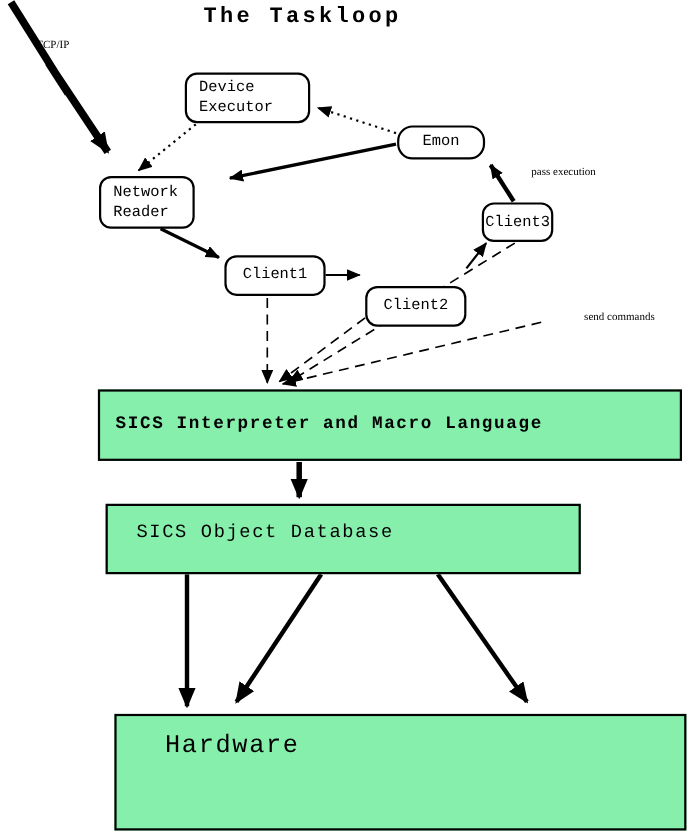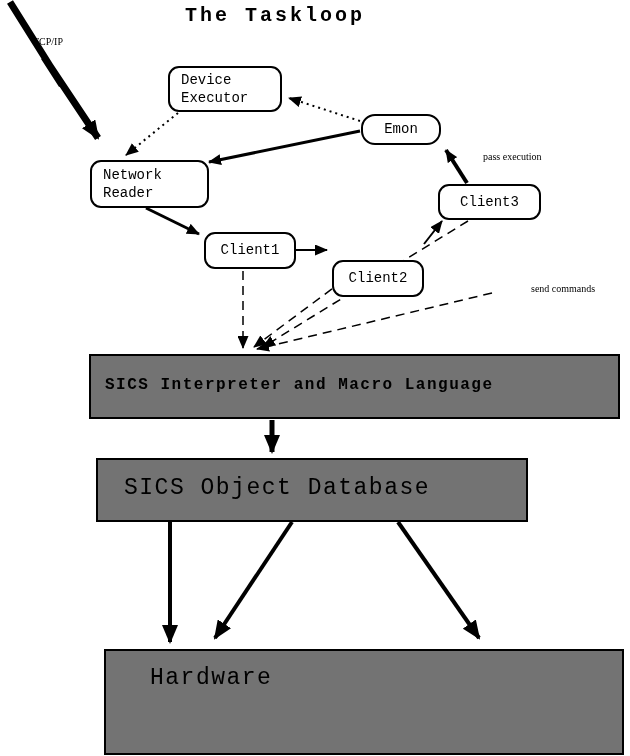--- a/index.html
+++ b/index.html
@@ -50,36 +50,36 @@
   .node.center {
     justify-content: center;
     text-align: center;
   }
   .node.leftpad {
     padding-left: 11px;
   }
   .bigbox {
     position: absolute;
     border: 2px solid #000000;
-    background: #737373;
+    background: #86efac;
     box-sizing: border-box;
     white-space: nowrap;
   }
   .bigbox .bigtext {
     display: block;
   }
   .interp-text {
     padding: 20px 0 0 14px;
     font-size: 16px;
     font-weight: bold;
     letter-spacing: 1.5px;
   }
   .objdb-text {
     padding: 15px 0 0 26px;
-    font-size: 23px;
+    font-size: 17px;
     letter-spacing: 1.5px;
   }
   .hw-text {
     padding: 14px 0 0 16px;
     font-size: 23px;
     letter-spacing: 1.5px;
   }
 </style>
 </head>
 <body>
@@ -130,24 +130,24 @@
 
   <div class="lbl" style="left:483px; top:139px;margin-top:12px;">pass execution</div>
 
   <div class="lbl" style="left:495px; top:283px;margin-left:36px;">send commands</div>
 
   <div class="node leftpad" style="left:168px; top:66px; width:114px; height:46px;">Device
 Executor</div>
 
   <div class="node center" style="left:361px; top:114px; width:80px; height:31px; border-radius:14px;">Emon</div>
 
-  <div class="node leftpad" style="left:90px; top:160px; width:119px; height:48px;">Network
+  <div class="node leftpad" style="left:90px; top:160px; width:87px; height:48px;">Network
 Reader</div>
 
-  <div class="node center" style="left:438px; top:184px; width:103px; height:36px;">Client3</div>
+  <div class="node center" style="left:438px; top:184px; width:65px; height:36px;">Client3</div>
 
   <div class="node center" style="left:204px; top:232px; width:92px; height:37px;">Client1</div>
 
   <div class="node center" style="left:332px; top:232px; width:92px; height:37px;margin-top:28px;">Client2</div>
 
   <div class="bigbox" style="left:89px; top:354px; width:531px; height:65px;">
     <span class="bigtext interp-text">SICS Interpreter and Macro Language</span>
   </div>
 
   <div class="bigbox" style="left:96px; top:458px; width:432px; height:64px;">

